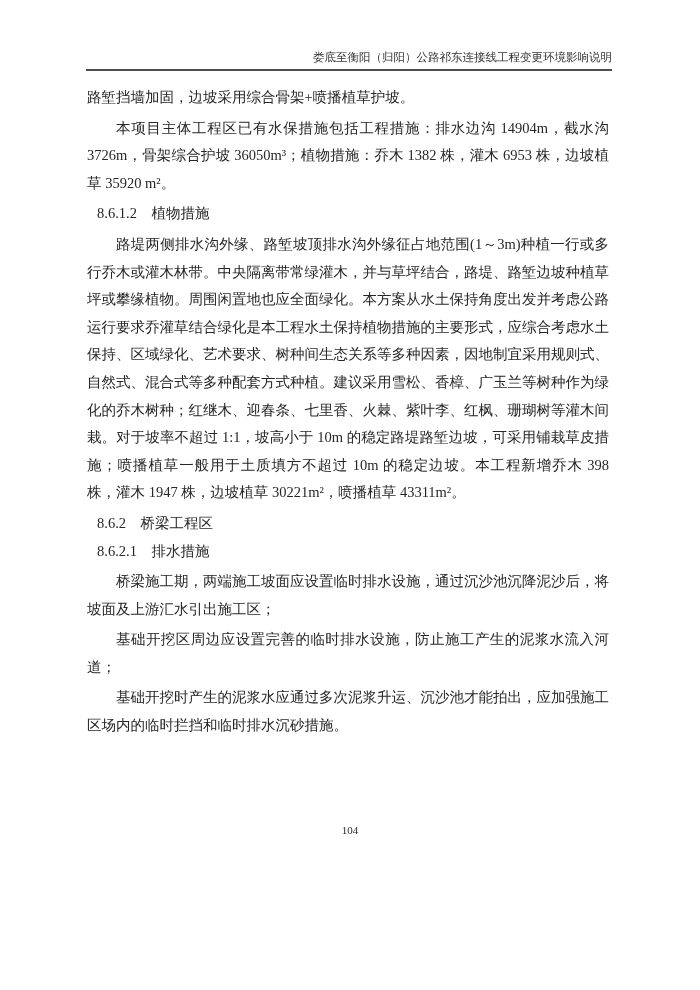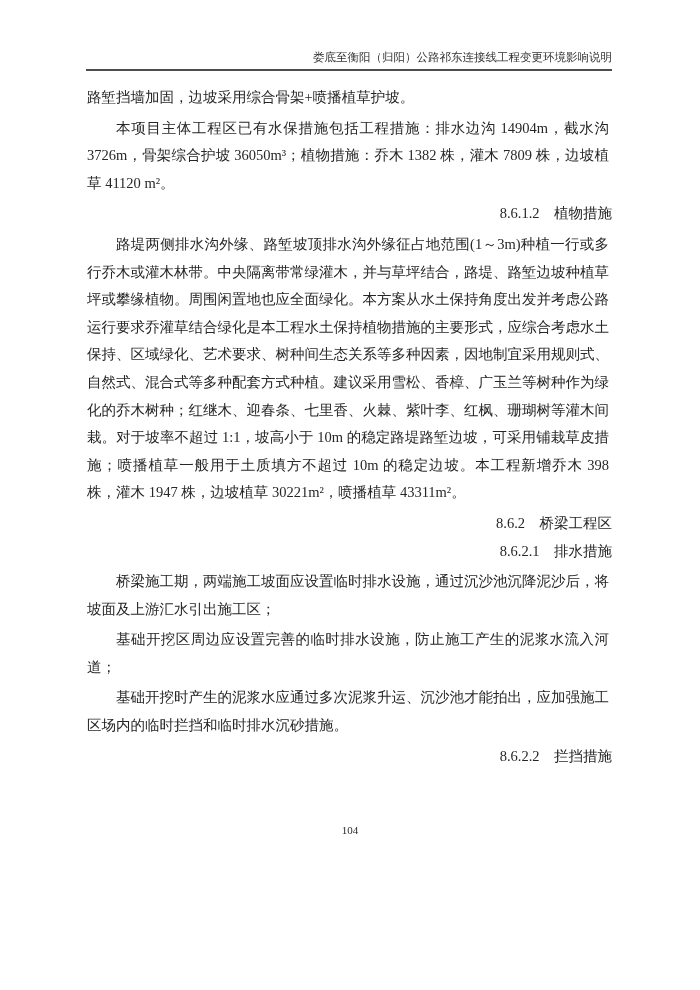--- a/index.html
+++ b/index.html
@@ -44,47 +44,46 @@
     text-indent: 2em;
   }
   .content p.body-para.no-indent {
     text-indent: 0;
   }
   .content p.section-heading {
     margin: 0;
     font-weight: normal;
     padding-left: 13px;
     text-indent: 0;
-    text-align: right;
+    text-align: left;
   }
   .page-footer {
     position: absolute;
     bottom: 46px;
     left: 0;
     width: 700px;
     text-align: center;
     font-size: 11px;
     color: #2b2b2b;
   }
 </style>
 </head>
 <body>
 
 <div class="page">
 
   <div class="page-header">娄底至衡阳（归阳）公路祁东连接线工程变更环境影响说明</div>
 
   <div class="content">
     <p class="body-para no-indent">路堑挡墙加固，边坡采用综合骨架+喷播植草护坡。</p>
-    <p class="body-para">本项目主体工程区已有水保措施包括工程措施：排水边沟 14904m，截水沟 3726m，骨架综合护坡 36050m³；植物措施：乔木 1382 株，灌木 7809 株，边坡植草 41120 m²。</p>
+    <p class="body-para">本项目主体工程区已有水保措施包括工程措施：排水边沟 14904m，截水沟 3726m，骨架综合护坡 36050m³；植物措施：乔木 1382 株，灌木 6953 株，边坡植草 35920 m²。</p>
     <p class="section-heading">8.6.1.2　植物措施</p>
     <p class="body-para">路堤两侧排水沟外缘、路堑坡顶排水沟外缘征占地范围(1～3m)种植一行或多行乔木或灌木林带。中央隔离带常绿灌木，并与草坪结合，路堤、路堑边坡种植草坪或攀缘植物。周围闲置地也应全面绿化。本方案从水土保持角度出发并考虑公路运行要求乔灌草结合绿化是本工程水土保持植物措施的主要形式，应综合考虑水土保持、区域绿化、艺术要求、树种间生态关系等多种因素，因地制宜采用规则式、自然式、混合式等多种配套方式种植。建议采用雪松、香樟、广玉兰等树种作为绿化的乔木树种；红继木、迎春条、七里香、火棘、紫叶李、红枫、珊瑚树等灌木间栽。对于坡率不超过 1:1，坡高小于 10m 的稳定路堤路堑边坡，可采用铺栽草皮措施；喷播植草一般用于土质填方不超过 10m 的稳定边坡。本工程新增乔木 398 株，灌木 1947 株，边坡植草 30221m²，喷播植草 43311m²。</p>
     <p class="section-heading">8.6.2　桥梁工程区</p>
     <p class="section-heading">8.6.2.1　排水措施</p>
     <p class="body-para">桥梁施工期，两端施工坡面应设置临时排水设施，通过沉沙池沉降泥沙后，将坡面及上游汇水引出施工区；</p>
     <p class="body-para">基础开挖区周边应设置完善的临时排水设施，防止施工产生的泥浆水流入河道；</p>
     <p class="body-para">基础开挖时产生的泥浆水应通过多次泥浆升运、沉沙池才能拍出，应加强施工区场内的临时拦挡和临时排水沉砂措施。</p>
-    <p class="section-heading">8.6.2.2　拦挡措施</p>
   </div>
 
   <div class="page-footer">104</div>
 
 </div>
 
 </body></html>

